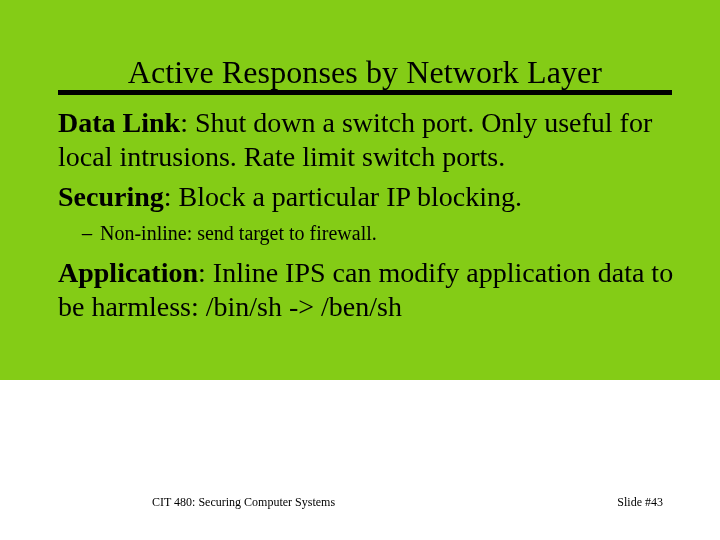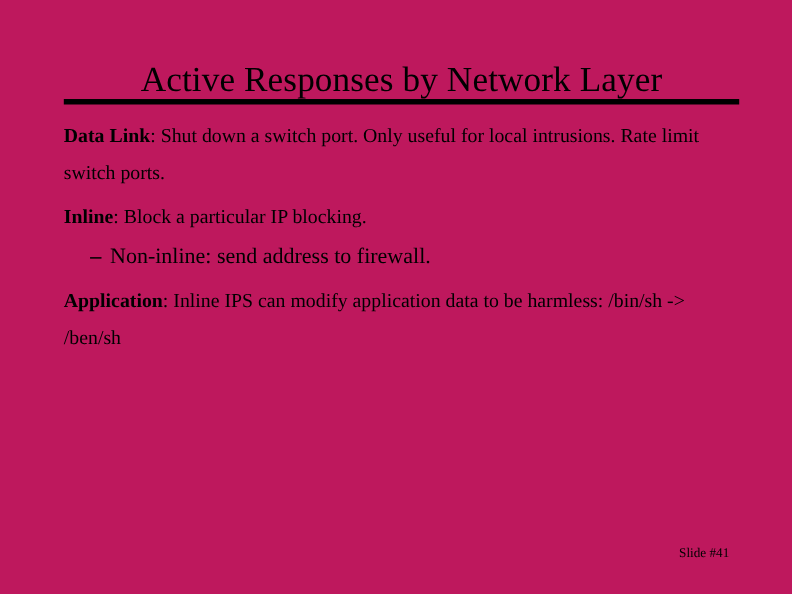--- a/index.html
+++ b/index.html
@@ -10,22 +10,22 @@
     width: 720px;
     height: 540px;
     background: #ffffff;
     font-family: "Liberation Serif", "DejaVu Serif", serif;
     color: #000000;
     overflow: hidden;
   }
   .slide {
     position: relative;
     width: 720px;
-    height: 540px;
-    background: #be185d;
+    height: 380px;
+    background: #84cc16;
   }
 
   
   .slide-title {
     position: absolute;
     left: 58px;
     top: 31px;
     width: 614px;
     text-align: center;
     font-size: 32px;
@@ -44,21 +44,21 @@
   }
 
   
   .body-area {
     position: absolute;
     left: 58px;
     top: 106px;
     width: 616px;
   }
   .bullet-l1 {
-    font-size: 18px;
+    font-size: 28px;
     line-height: 34px;
     margin: 0 0 6px 0;
     text-indent: 0;
   }
   .bullet-l1:last-child {
     margin-bottom: 0;
   }
   .bullet-l1 .lead {
     font-weight: bold;
   }
@@ -114,36 +114,37 @@
 
   <div class="title-rule"></div>
 
   <div class="body-area">
 
     <p class="bullet-l1">
       <span class="lead">Data Link</span><span>: </span><span>Shut down a switch port.  Only useful for local intrusions.  Rate limit switch ports.</span>
     </p>
 
     <p class="bullet-l1">
-      <span class="lead">Inline</span><span>: </span><span>Block a particular IP blocking.</span>
+      <span class="lead">Securing</span><span>: </span><span>Block a particular IP blocking.</span>
     </p>
 
     <ul class="sub-list">
       <li class="bullet-l2">
         <span class="dash">–</span>
       </li>
       <li class="bullet-l2">
-        <span class="dash">–</span><span>Non-inline: send address to firewall.</span>
+        <span class="dash">–</span><span>Non-inline: send target to firewall.</span>
       </li>
     </ul>
 
 
     <p class="bullet-l1">
       <span class="lead">Application</span><span>: </span><span>Inline IPS can modify application data to be harmless: /bin/sh -&gt; /ben/sh</span>
     </p>
 
   </div>
 
   <div class="footer">
-    <div class="footer-right">Slide #41</div>
+    <div class="footer-left">CIT 480: Securing Computer Systems</div>
+    <div class="footer-right">Slide #43</div>
   </div>
 
 </div>
 
 </body></html>

